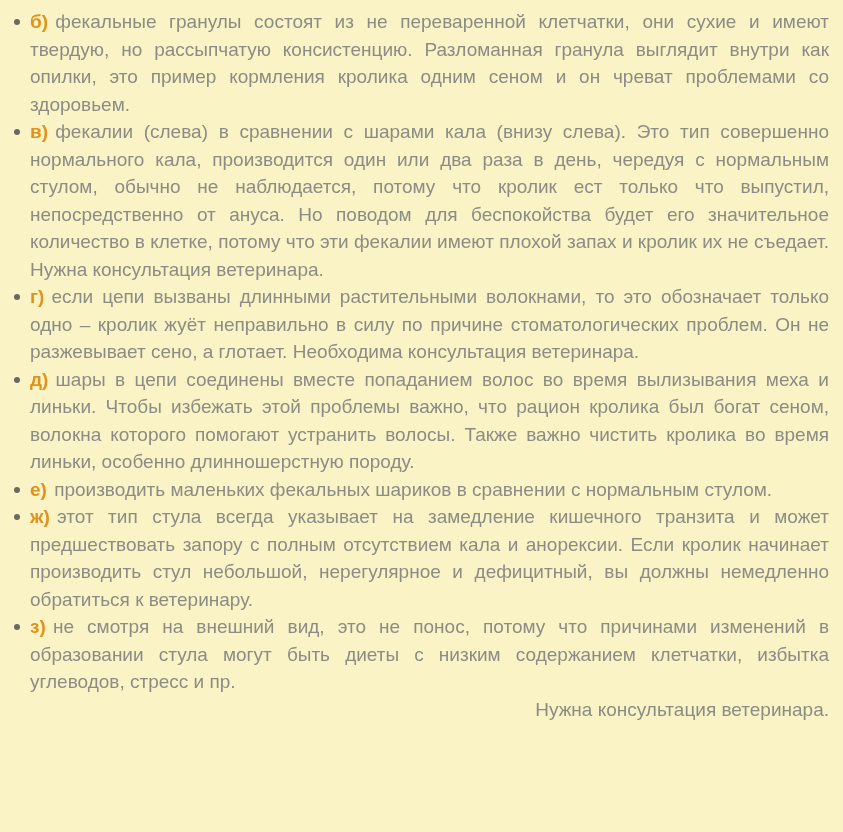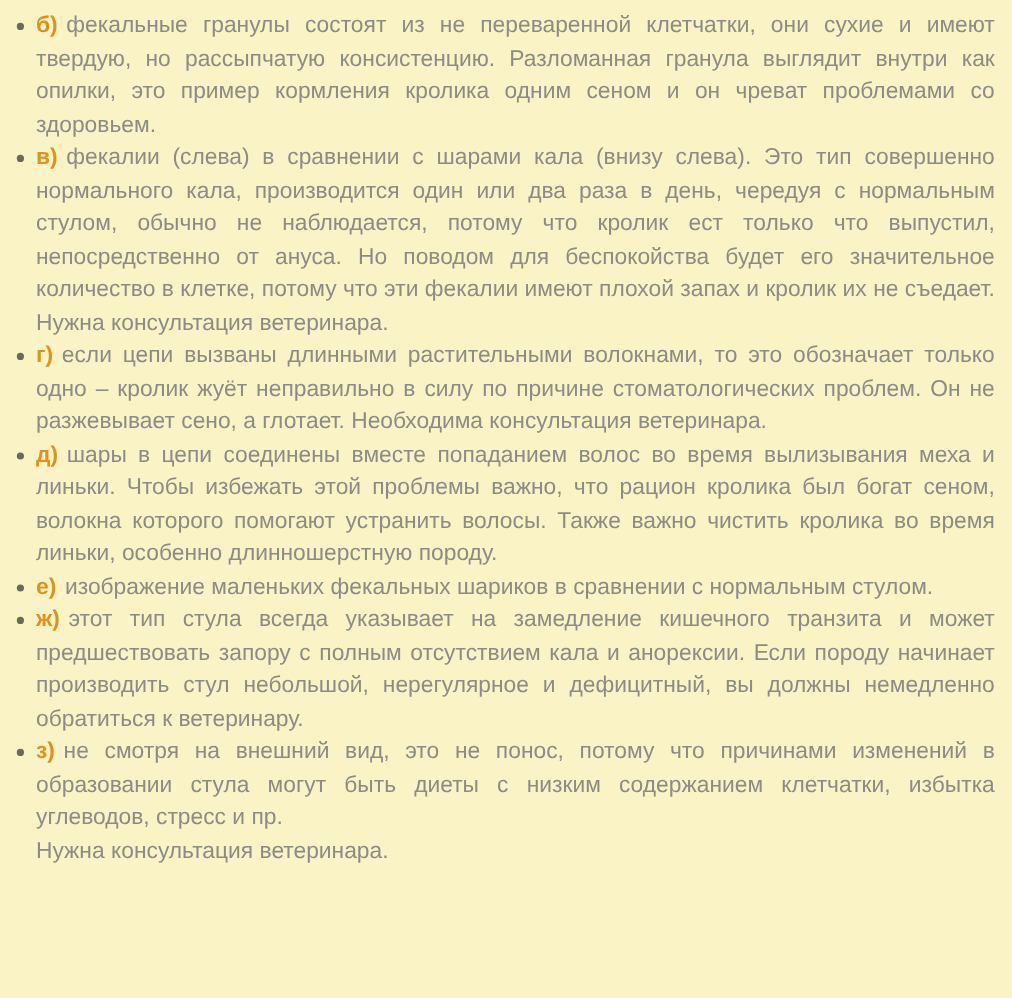--- a/index.html
+++ b/index.html
@@ -29,21 +29,21 @@
     width: 6px;
     height: 6px;
     border-radius: 50%;
     background: #69695c;
   }
   .para {
     margin: 0;
     text-align: justify;
   }
   .para.last {
-    text-align: left;
+    text-align: right;
   }
   .item-label {
     font-weight: bold;
     color: #e0921a;
     margin-right: 0.38em;
   }
 </style>
 </head>
 <body style="background: rgb(250, 243, 198);">
 
@@ -65,26 +65,26 @@
     <p class="para"><b class="item-label" style="color: rgb(224, 146, 26);">г)</b><span>если цепи вызваны длинными растительными волокнами, то это обозначает только одно – кролик жуёт неправильно в силу по причине стоматологических проблем. Он не разжевывает сено, а глотает. Необходима консультация ветеринара.</span></p>
   </div>
 
   <div class="item">
     <span class="bullet" style="background: rgb(105, 105, 92);"></span>
     <p class="para"><b class="item-label" style="color: rgb(224, 146, 26);">д)</b><span>шары в цепи соединены вместе попаданием волос во время вылизывания меха и линьки. Чтобы избежать этой проблемы важно, что рацион кролика был богат сеном, волокна которого помогают устранить волосы. Также важно чистить кролика во время линьки, особенно длинношерстную породу.</span></p>
   </div>
 
   <div class="item">
     <span class="bullet" style="background: rgb(105, 105, 92);"></span>
-    <p class="para"><b class="item-label" style="color: rgb(224, 146, 26);">е)</b><span>изображение маленьких фекальных шариков в сравнении с нормальным стулом.</span></p>
+    <p class="para"><b class="item-label" style="color: rgb(224, 146, 26);">е)</b><span>производить маленьких фекальных шариков в сравнении с нормальным стулом.</span></p>
   </div>
 
   <div class="item">
     <span class="bullet" style="background: rgb(105, 105, 92);"></span>
-    <p class="para"><b class="item-label" style="color: rgb(224, 146, 26);">ж)</b><span>этот тип стула всегда указывает на замедление кишечного транзита и может предшествовать запору с полным отсутствием кала и анорексии. Если породу начинает производить стул небольшой, нерегулярное и дефицитный, вы должны немедленно обратиться к ветеринару.</span></p>
+    <p class="para"><b class="item-label" style="color: rgb(224, 146, 26);">ж)</b><span>этот тип стула всегда указывает на замедление кишечного транзита и может предшествовать запору с полным отсутствием кала и анорексии. Если кролик начинает производить стул небольшой, нерегулярное и дефицитный, вы должны немедленно обратиться к ветеринару.</span></p>
   </div>
 
   <div class="item">
     <span class="bullet" style="background: rgb(105, 105, 92);"></span>
     <p class="para"><b class="item-label" style="color: rgb(224, 146, 26);">з)</b><span>не смотря на внешний вид, это не понос, потому что причинами изменений в образовании стула могут быть диеты с низким содержанием клетчатки, избытка углеводов, стресс и пр.</span></p>
     <p class="para last">Нужна консультация ветеринара.</p>
   </div>
 
 
 </div>

